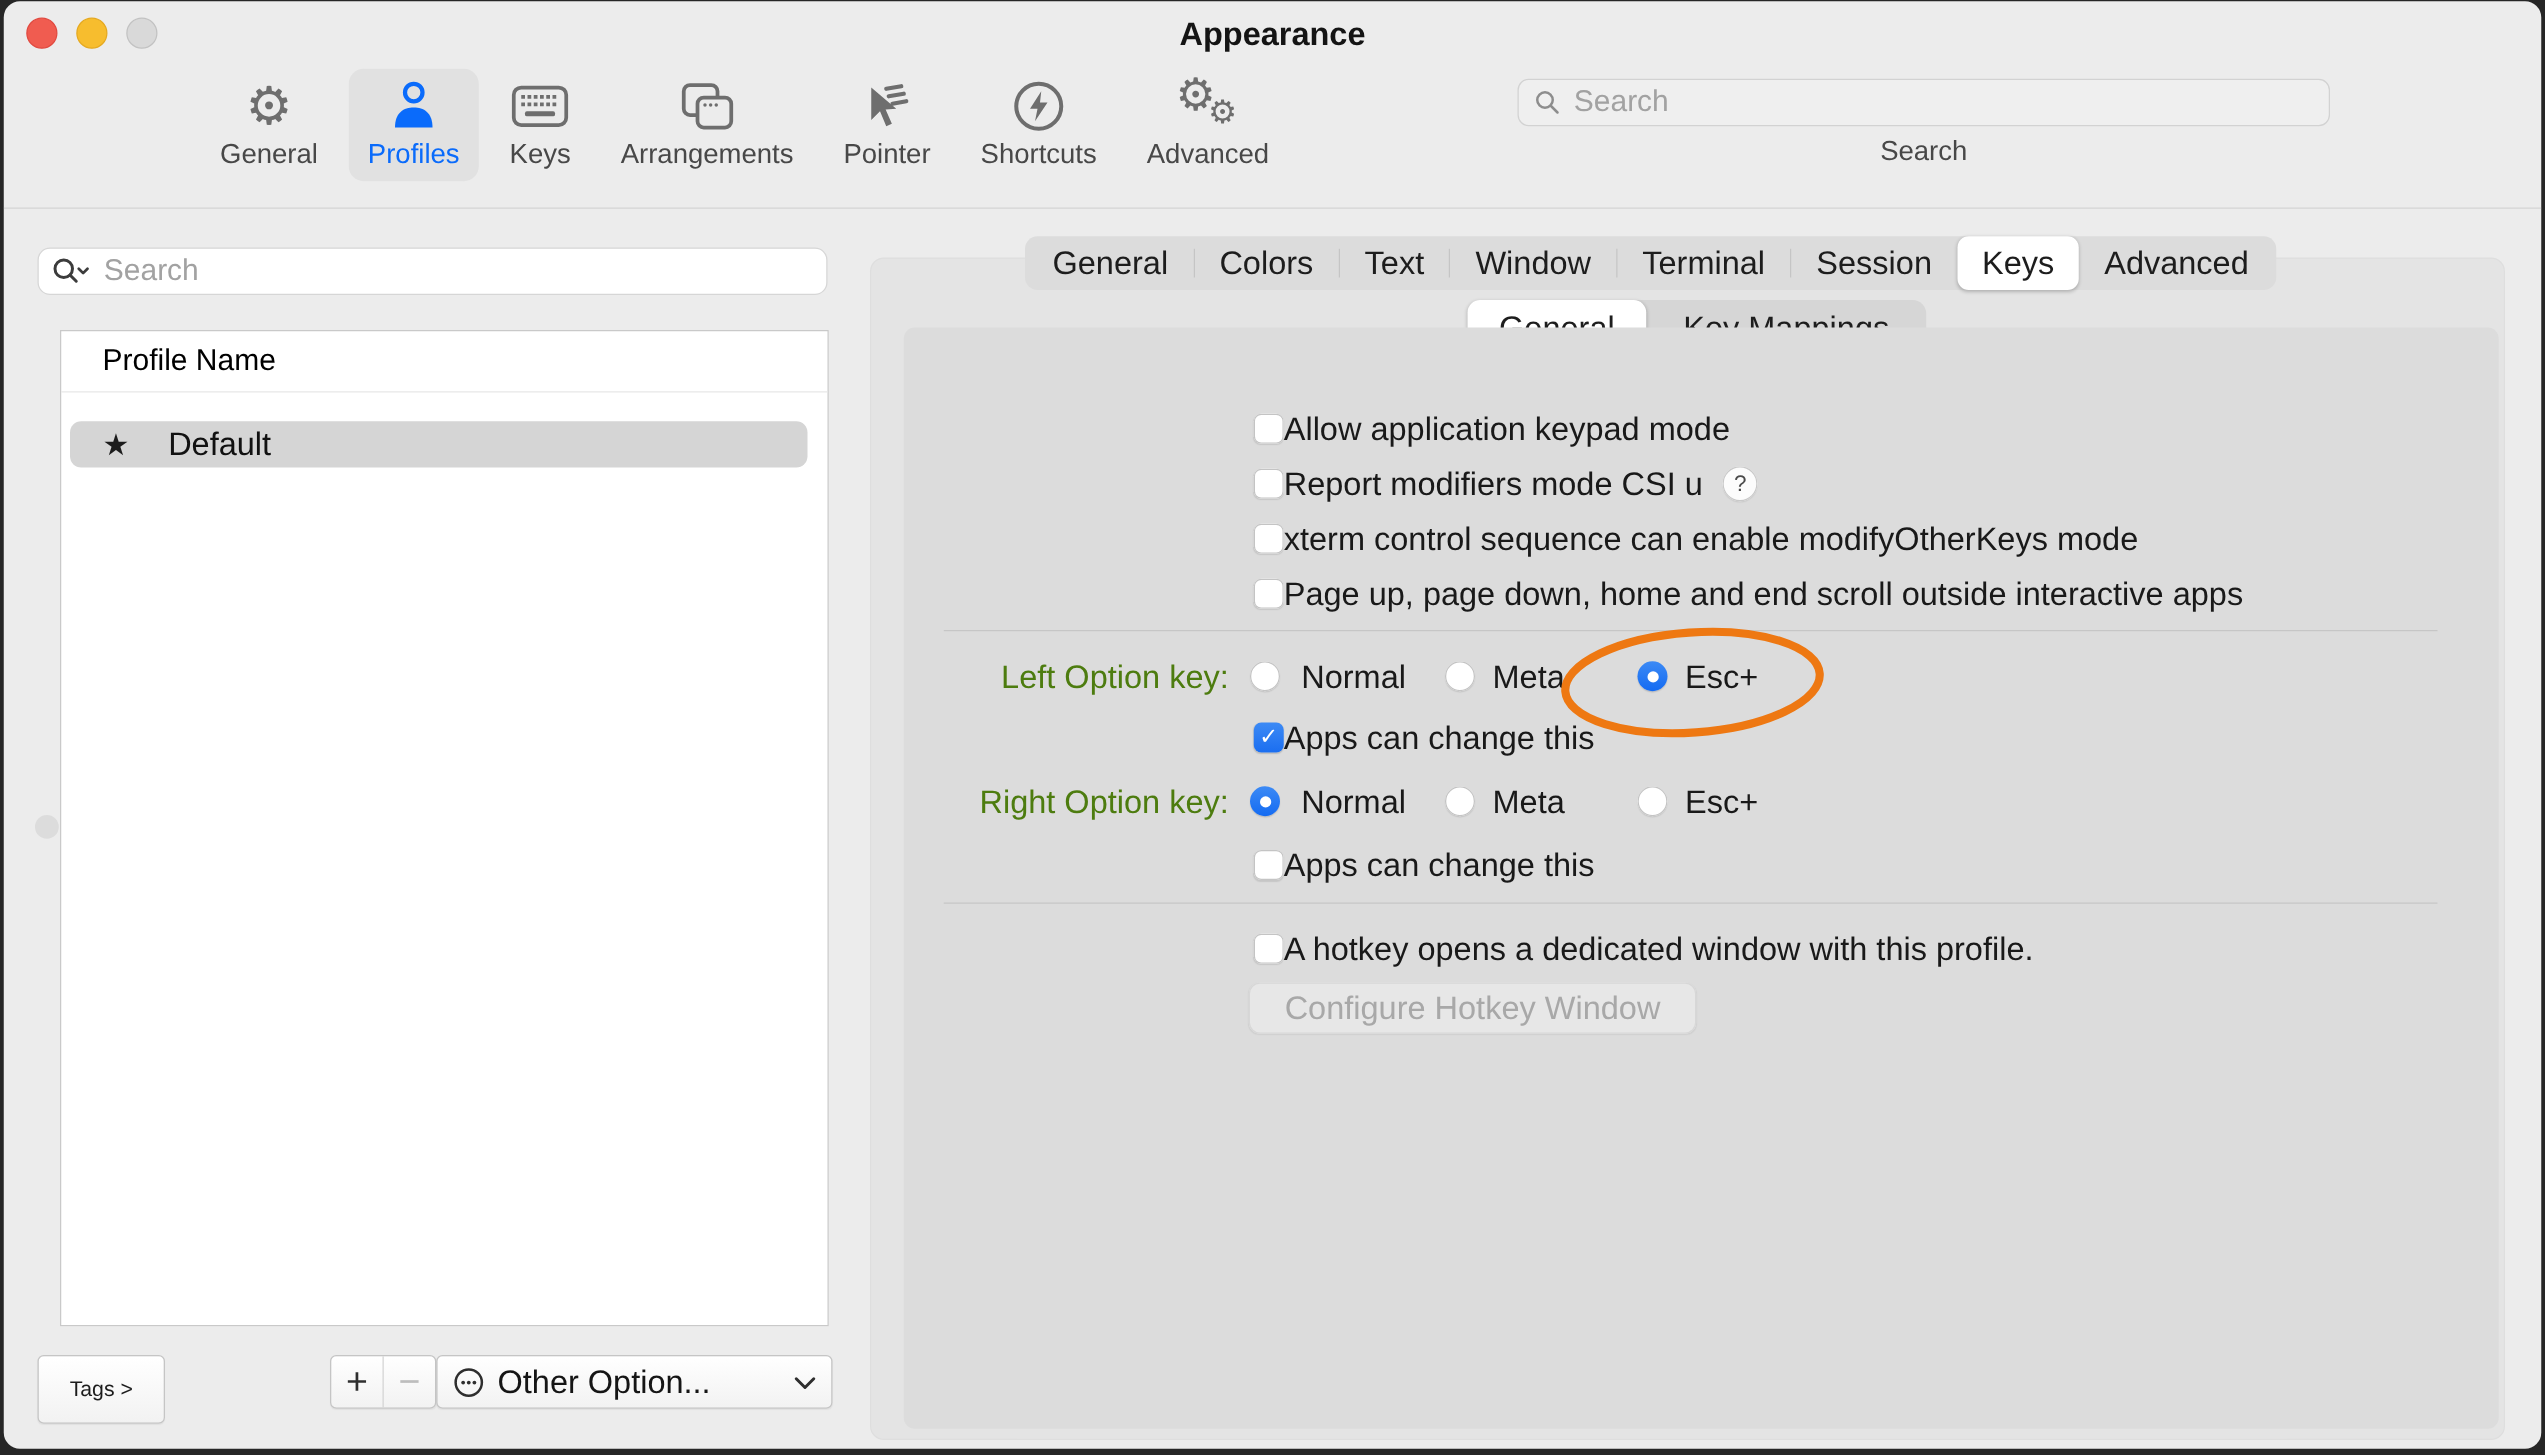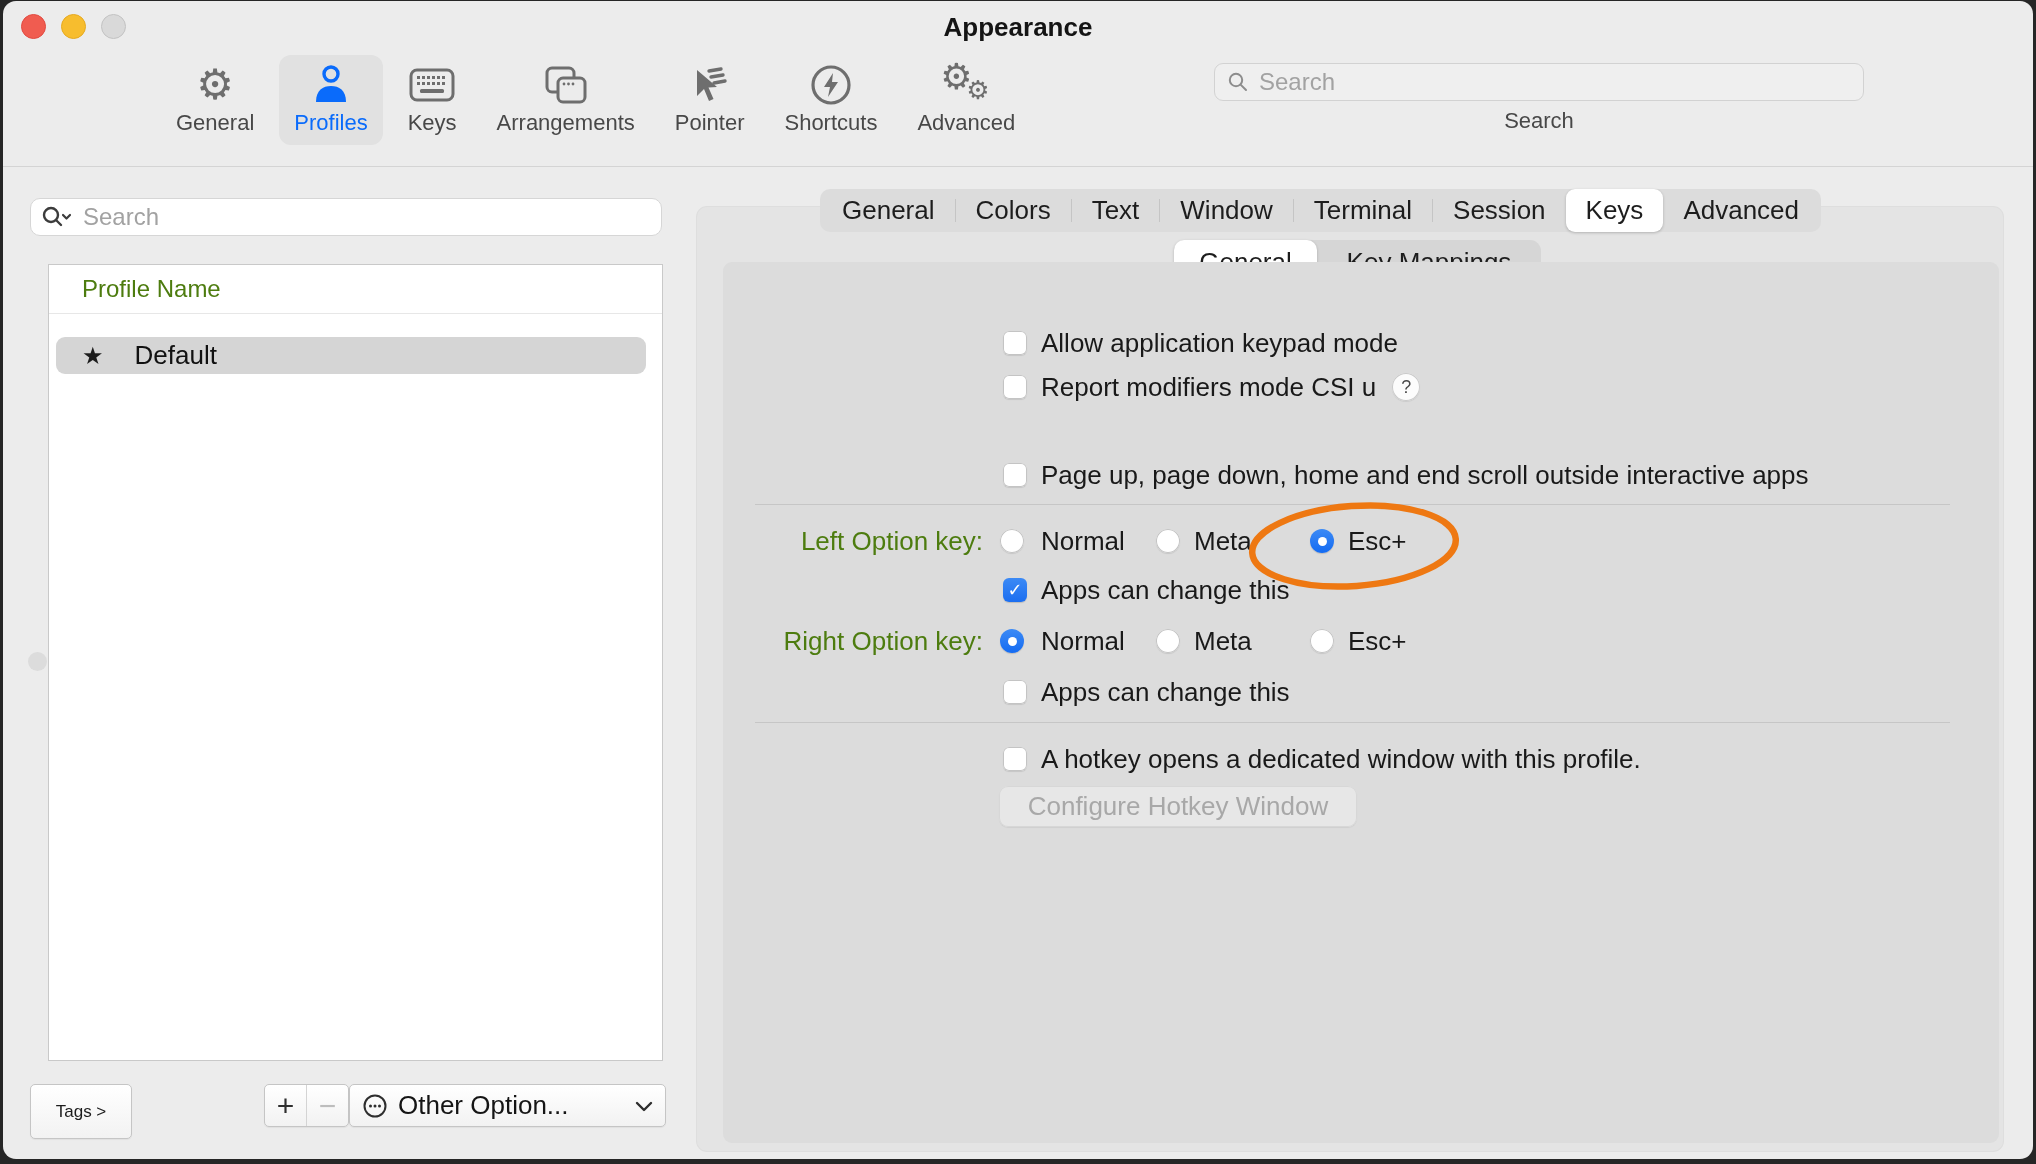--- a/index.html
+++ b/index.html
@@ -29,21 +29,21 @@
   .searchfield input{border:none;outline:none;background:transparent;font-size:24px;color:#333;width:100%;margin-left:8px;font-family:inherit;}
   .searchfield input::placeholder{color:#a2a2a2;}
   .tb-search-label{margin-top:7px;text-align:center;font-size:22px;color:#484848;}
   .toolbar-divider{position:absolute;left:0;right:0;top:165px;height:1px;background:#d4d4d4;}
 
   
   .sb-search{position:absolute;left:27px;top:197px;width:632px;height:38px;background:#fff;border:1px solid #d6d6d6;border-radius:10px;display:flex;align-items:center;padding:0 10px;box-sizing:border-box;}
   .sb-search input{border:none;outline:none;background:transparent;font-size:24px;color:#333;width:100%;margin-left:8px;font-family:inherit;}
   .sb-search input::placeholder{color:#a2a2a2;}
   .listbox{position:absolute;left:45px;top:263px;width:615px;height:797px;background:#fff;border:1px solid #c9c9c9;box-sizing:border-box;}
-  .list-header{height:48px;line-height:48px;padding-left:33px;font-size:24px;color:#4d7c0f;border-bottom:1px solid #e7e7e7;}
+  .list-header{height:48px;line-height:48px;padding-left:33px;font-size:24px;color:#000000;border-bottom:1px solid #e7e7e7;}
   .profile-row{position:absolute;left:7px;top:72px;width:590px;height:37px;border-radius:9px;background:#d5d5d5;display:flex;align-items:center;}
   .profile-row .star{font-size:24px;color:#1c1c1c;margin-left:26px;font-family:"DejaVu Sans",sans-serif;}
   .profile-row .pname{font-size:26px;color:#111;margin-left:31px;}
   .splitter-dot{position:absolute;left:25px;top:651px;width:19px;height:19px;border-radius:50%;background:#dcdcdc;}
 
   
   .btnish{background:linear-gradient(#ffffff,#f2f2f2);border:1px solid #c5c5c5;border-radius:5px;box-sizing:border-box;box-shadow:0 1px 1px rgba(0,0,0,0.05);}
   .tags-btn{position:absolute;left:27px;top:1083px;width:102px;height:55px;font-size:17px;color:#1c1c1c;display:flex;align-items:center;justify-content:center;}
   .seg{position:absolute;left:261px;top:1083px;width:85px;height:43px;display:flex;}
   .seg .cell{width:42px;display:flex;align-items:center;justify-content:center;font-size:30px;color:#2f2f2f;}
@@ -64,21 +64,21 @@
   .content{position:absolute;left:720px;top:261px;width:1276px;height:881px;border-radius:9px;background:#dcdcdc;}
 
   
   .row{position:absolute;height:28px;display:flex;align-items:center;}
   .cb{width:24px;height:24px;border-radius:6px;background:#fff;box-shadow:0 0 0 1px #c4c4c4 inset,0 1px 1px rgba(0,0,0,0.10);flex:0 0 auto;}
   .cb.on{background:linear-gradient(#3c8af5,#1b6ef0);box-shadow:0 1px 1px rgba(0,0,0,0.15);display:flex;align-items:center;justify-content:center;}
   .cb.on .check{color:#fff;font-size:18px;font-weight:700;font-family:"DejaVu Sans",sans-serif;line-height:1;}
   .radio{width:24px;height:24px;border-radius:50%;background:#fff;box-shadow:0 0 0 1px #c4c4c4 inset,0 1px 1px rgba(0,0,0,0.10);position:absolute;}
   .radio.on{background:linear-gradient(#3c8af5,#146bf2);box-shadow:0 1px 1px rgba(0,0,0,0.15);}
   .radio.on::after{content:"";position:absolute;left:7.5px;top:7.5px;width:9px;height:9px;border-radius:50%;background:#fff;}
-  .clabel{font-size:26px;color:#191919;margin-left:14px;white-space:nowrap;}
+  .clabel{font-size:26px;color:#191919;white-space:nowrap;}
   .rlabel{position:absolute;font-size:26px;color:#191919;line-height:28px;white-space:nowrap;}
   .help-badge{width:28px;height:28px;border-radius:50%;background:#fcfcfc;box-shadow:0 0 0 1px #c9c9c9 inset,0 1px 1px rgba(0,0,0,0.08);margin-left:16px;display:flex;align-items:center;justify-content:center;font-size:18px;color:#4a4a4a;}
   .cdivider{position:absolute;left:32px;width:1195px;height:1px;background:#c6c6c6;}
   .opt-caption{position:absolute;left:0;width:260px;text-align:right;font-size:26px;color:#4d7c0f;line-height:28px;}
   .hk-button{position:absolute;left:276px;top:524px;width:358px;height:41px;border-radius:9px;background:#e7e7e7;box-shadow:0 0 0 1px #d7d7d7 inset,0 1px 1px rgba(0,0,0,0.06);display:flex;align-items:center;justify-content:center;font-size:26px;color:#a8a8a8;}
 
   .annotation{position:absolute;left:1241px;top:496px;pointer-events:none;}
 </style>
 </head>
 <body>
@@ -258,20 +258,24 @@
 
     <div class="row" style="left:280px;top:67px;">
       <span class="cb"></span>
       <span class="clabel">Allow application keypad mode</span>
     </div>
     <div class="row" style="left:280px;top:111px;">
       <span class="cb"></span>
       <span class="clabel">Report modifiers mode CSI u</span>
       <span class="help-badge">?</span>
     </div>
+    <div class="row" style="left:280px;top:155px;">
+      <span class="cb"></span>
+      <span class="clabel">xterm control sequence can enable modifyOtherKeys mode</span>
+    </div>
     <div class="row" style="left:280px;top:199px;">
       <span class="cb"></span>
       <span class="clabel">Page up, page down, home and end scroll outside interactive apps</span>
     </div>
 
     <div class="cdivider" style="top:242px;"></div>
 
     <div class="row" style="left:0;top:265px;width:1200px;">
       <span class="opt-caption">Left Option key:</span>
       <span class="radio" style="left:277px;"></span>

